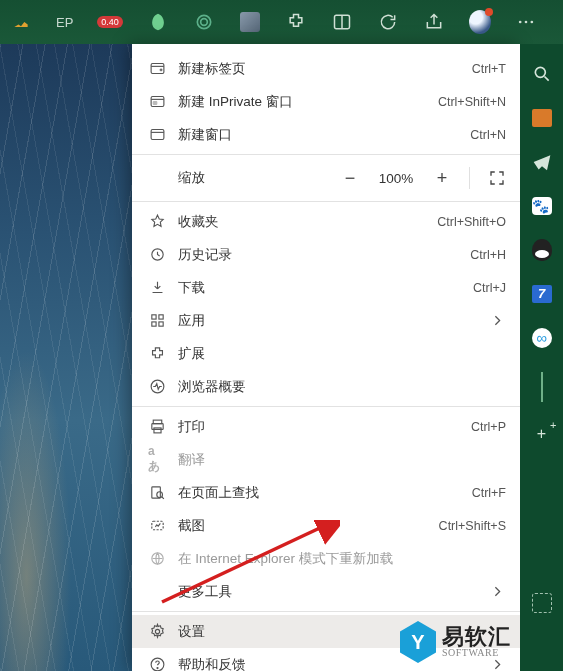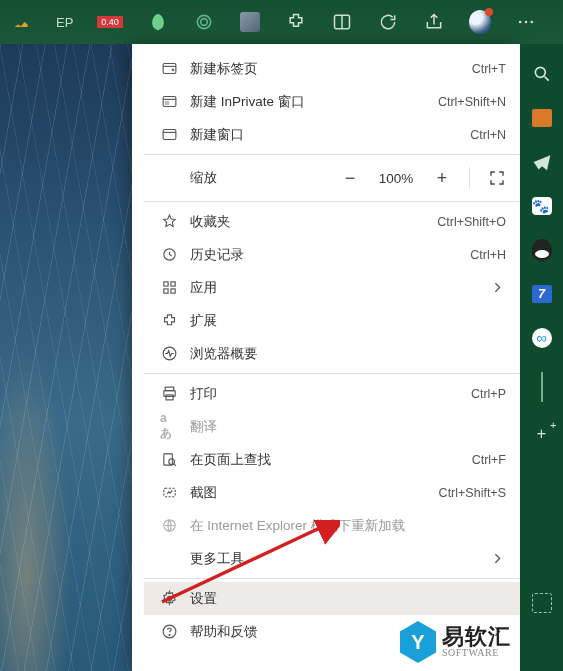--- a/index.html
+++ b/index.html
@@ -29,21 +29,21 @@
   height: 22px;
   color: #d0e0d5;
   position: relative;
 }
 .toolbar svg { width: 20px; height: 20px; }
 .badge {
   background: #d43939;
   color: #fff;
   font-size: 9px;
   padding: 1px 4px;
-  border-radius: 0;
+  border-radius: 6px;
 }
 .avatar-sm {
   width: 20px; height: 20px; border-radius: 3px;
   background: linear-gradient(135deg,#8899aa,#556677);
 }
 .profile-circle {
   width: 24px; height: 24px; border-radius: 50%;
   background: radial-gradient(circle at 30% 30%, #eef5ff 30%, #3a5a8a 70%);
   position: relative;
 }
@@ -70,21 +70,20 @@
 .menu {
   position: absolute;
   top: 44px;
   left: 132px;
   width: 388px;
   height: 627px;
   background: #fff;
   box-shadow: -4px 0 16px rgba(0,0,0,0.35);
   overflow: hidden;
   color: #333;
-  padding-left: 12px;
 }
 .menu-row {
   display: flex;
   align-items: center;
   height: 33px;
   padding: 0 14px 0 16px;
   gap: 12px;
 }
 .menu-row.highlighted { background: #edebe9; }
 .menu-row.disabled { color: #9a9a9a; }
@@ -298,20 +297,29 @@
     <span class="menu-icon">
         <svg viewBox="0 0 24 24" fill="none" stroke="currentColor" stroke-width="1.6">
           <circle cx="12" cy="12" r="8"></circle>
           <path d="M12 8v4l3 2"></path>
         </svg>
       </span>
     <span class="menu-label">历史记录</span>
     <span class="menu-shortcut">Ctrl+H</span>
   </div>
 
+  <div class="menu-row">
+    <span class="menu-icon">
+        <svg viewBox="0 0 24 24" fill="none" stroke="currentColor" stroke-width="1.6">
+          <path d="M12 4v10m0 0l-4-4m4 4l4-4M5 19h14"></path>
+        </svg>
+      </span>
+    <span class="menu-label">下载</span>
+    <span class="menu-shortcut">Ctrl+J</span>
+  </div>
 
   <div class="menu-row">
     <span class="menu-icon">
         <svg viewBox="0 0 24 24" fill="none" stroke="currentColor" stroke-width="1.6">
           <rect x="4" y="4" width="6" height="6"></rect>
           <rect x="14" y="4" width="6" height="6"></rect>
           <rect x="4" y="14" width="6" height="6"></rect>
           <rect x="14" y="14" width="6" height="6"></rect>
         </svg>
       </span>

